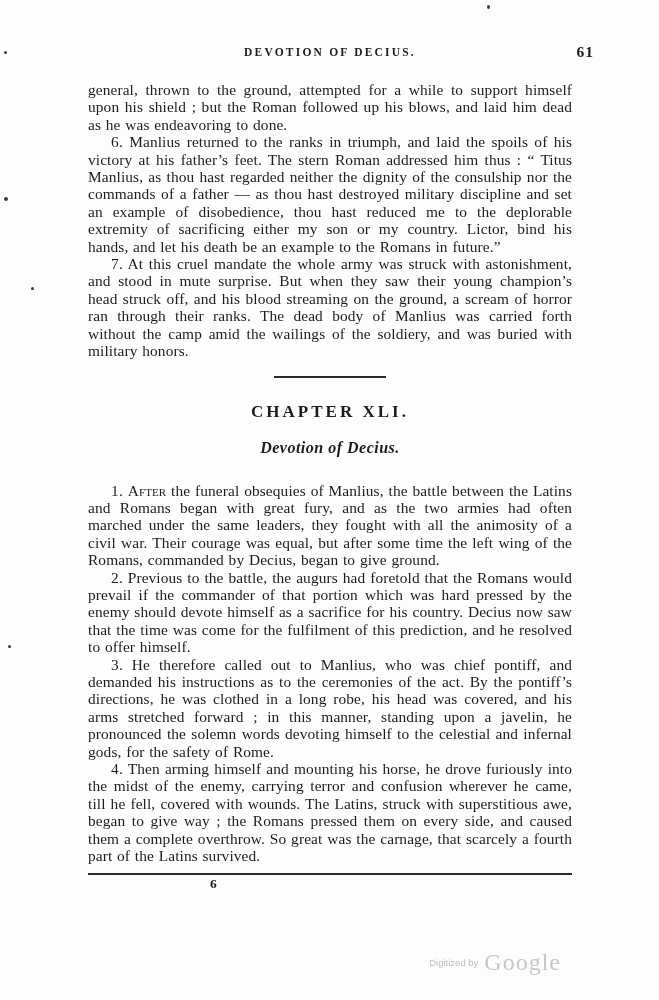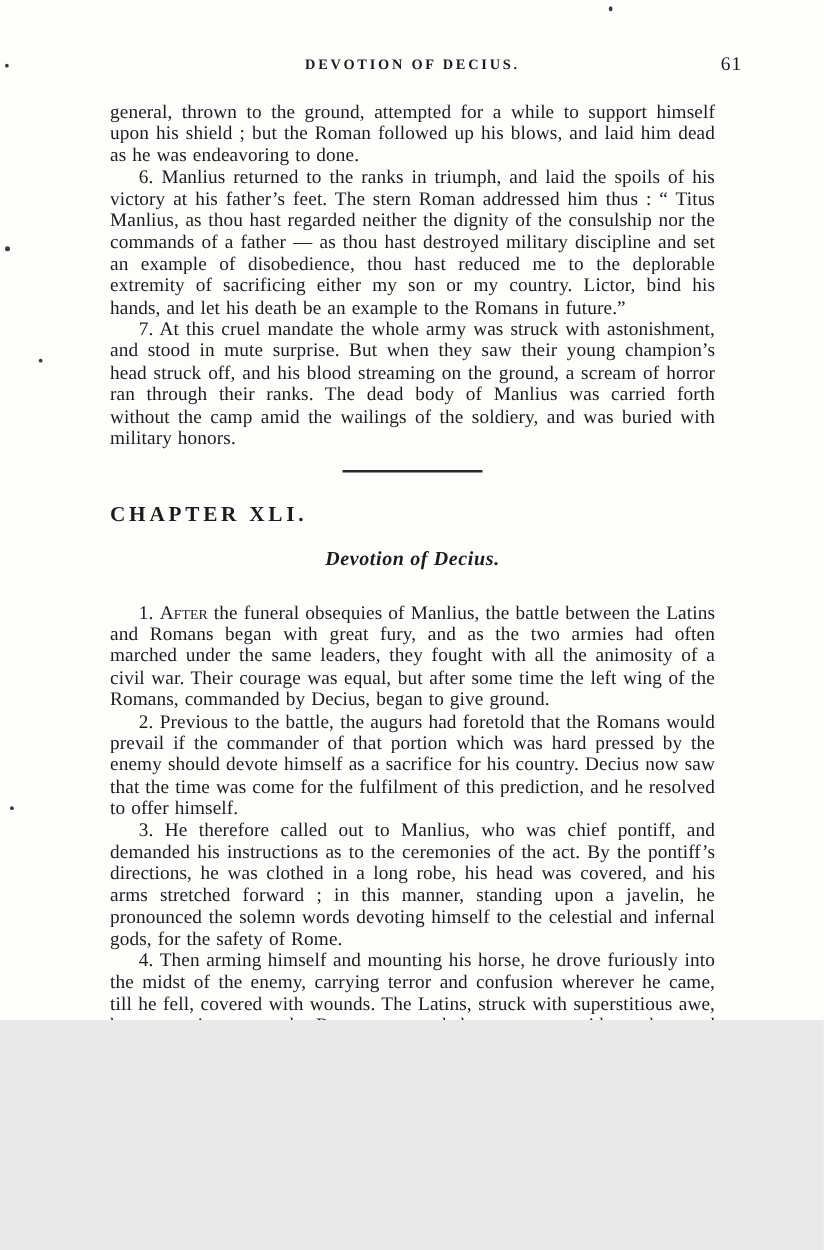--- a/index.html
+++ b/index.html
@@ -1,18 +1,18 @@
 <!DOCTYPE html>
 <html><head>
 <meta charset="utf-8">
 <style>
   html,body{margin:0;padding:0;background:#e9e9e9;}
   .page{
     position:relative;
-    width:659px;height:816px;
+    width:659px;height:1000px;
     margin:0 auto;
     background:#fdfdfc;
     font-family:"Liberation Serif", serif;
     color:#1c1c1c;
     overflow:hidden;
   }
   .text-block{
     position:absolute;
     left:88px;top:46px;width:484px;
   }
@@ -22,41 +22,42 @@
     font-size:11.5px;
     font-weight:700;
     letter-spacing:2.2px;
     margin-bottom:21px;
     height:14px;
   }
   .page-num{
     position:absolute;
     right:-22px;top:-3px;
     font-size:15.5px;
-    font-weight:400;
+    font-weight:700;
     letter-spacing:1px;
   }
   .para{
     margin:0;
     font-size:15.4px;
     line-height:17.4px;
     text-align:justify;
     letter-spacing:0.1px;
     word-spacing:0.8px;
   }
   .para.indent{text-indent:1.5em;}
   .sc{font-variant:small-caps;}
   .section-divider{
     width:112px;
     border:none;
     border-top:2px solid #2a2a2a;
     margin:16px auto 0 auto;
   }
   .chapter-head{
     margin:24px 0 0 0;
+    text-align:center;
     font-size:17px;
     font-weight:700;
     letter-spacing:3px;
   }
   .chapter-sub{
     margin:17px 0 0 0;
     text-align:center;
     font-size:16px;
     font-style:italic;
     font-weight:700;
@@ -138,20 +139,24 @@
       <p class="para indent">4. Then arming himself and mounting his horse, he drove furiously into the midst of the enemy, carrying terror and confusion wherever he came, till he fell, covered with wounds.  The Latins, struck with superstitious awe, began to give way ; the Romans pressed them on every side, and caused them a complete overthrow.  So great was the carnage, that scarcely a fourth part of the Latins survived.</p>
     </div>
 
     <hr class="footnote-rule">
 
 
     <div class="signature-mark">6</div>
 
   </div>
 
+  <div class="watermark">
+    <span class="wm-prefix">Digitized by</span>
+    <span class="wm-logo">Google</span>
+  </div>
 
   <div class="speck" style="left:4px;top:51px;width:3px;height:3px;"></div>
   <div class="speck" style="left:487px;top:5px;width:3px;height:4px;"></div>
   <div class="speck" style="left:4px;top:197px;width:4px;height:4px;"></div>
   <div class="speck" style="left:31px;top:287px;width:3px;height:3px;"></div>
   <div class="speck" style="left:8px;top:645px;width:3px;height:3px;"></div>
 
 </div>
 
 </body></html>

